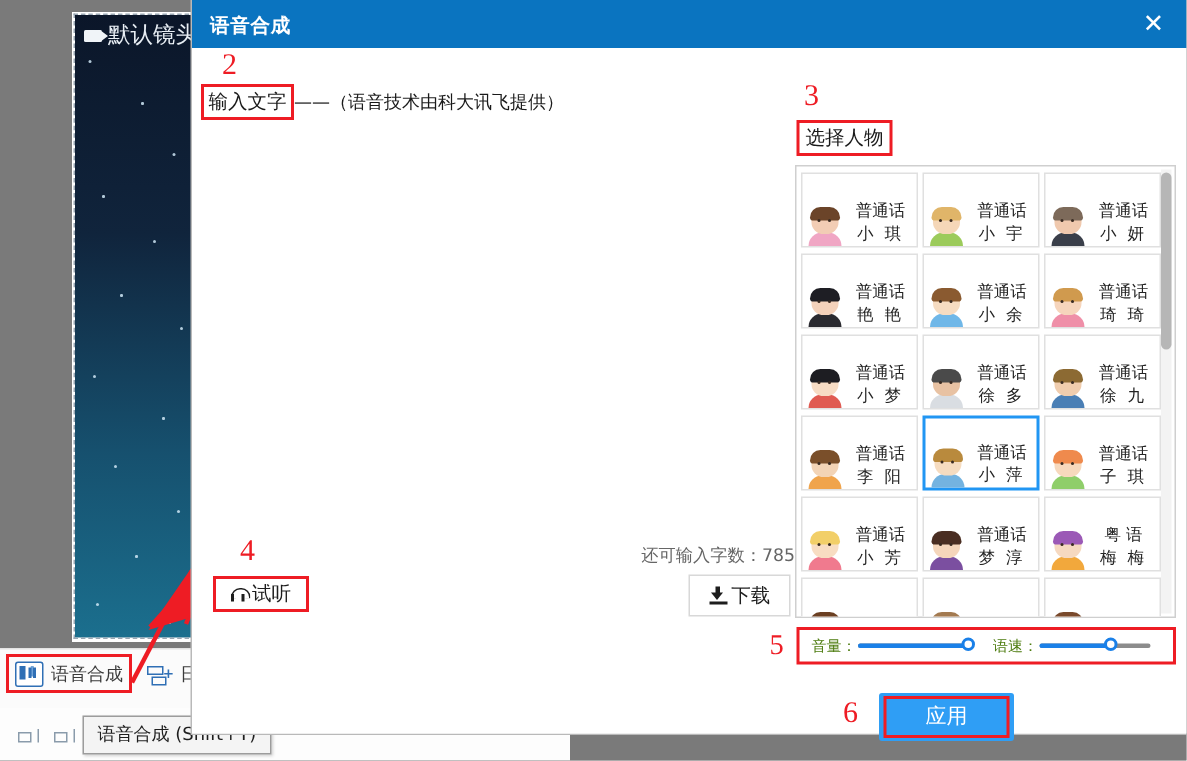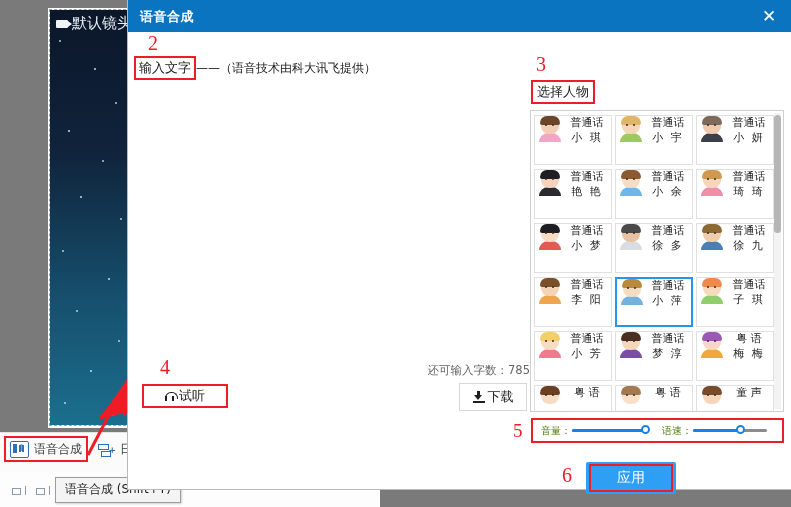--- a/index.html
+++ b/index.html
@@ -141,21 +141,21 @@
   }
   #charcount{
     position:absolute;left:282px;top:331px;width:120px;text-align:right;
     font-size:11.5px;color:#666;white-space:nowrap;
   }
   #num4{
     position:absolute;left:32px;top:324px;color:#ee1c24;
     font-size:20px;font-family:"Liberation Serif",serif;
   }
   #preview-btn{
-    position:absolute;left:14px;top:352px;width:86px;height:24px;
+    position:absolute;left:14px;top:352px;width:64px;height:24px;
     border:2px solid #ee1c24;box-sizing:border-box;
     display:flex;align-items:center;justify-content:center;gap:3px;
     font-size:13px;color:#1d1d1d;background:#fff;cursor:pointer;
   }
   .headphone{
     width:11px;height:9px;position:relative;display:inline-block;
   }
   .headphone:before{
     content:"";position:absolute;left:0;top:0;width:11px;height:6px;
     border:1.4px solid #1d1d1d;border-bottom:none;border-radius:6px 6px 0 0;
@@ -206,21 +206,21 @@
   #char-panel{
     position:absolute;left:402px;top:78px;width:252px;height:300px;
     border:1px solid #cfcfcf;background:#fff;overflow:hidden;
   }
   #char-grid{
     position:absolute;left:3px;top:4px;width:240px;
     display:grid;grid-template-columns:repeat(3,78px);gap:4px 3px;
   }
   .char-cell{
     height:50px;border:1px solid #e0e0e0;background:#fff;
-    display:flex;align-items:flex-start;gap:3px;padding-left:3px;box-sizing:border-box;
+    display:flex;align-items:flex-end;gap:3px;padding-left:3px;box-sizing:border-box;
     cursor:pointer;
   }
   .char-cell.sel{border:2px solid #2196f3;}
   .avatar{width:24px;height:26px;position:relative;flex:0 0 24px;}
   .av-head{
     position:absolute;left:3px;top:1px;width:18px;height:17px;border-radius:50% 50% 45% 45%;
   }
   .av-hair{
     position:absolute;left:2px;top:0px;width:20px;height:9px;border-radius:10px 10px 3px 3px;
   }

